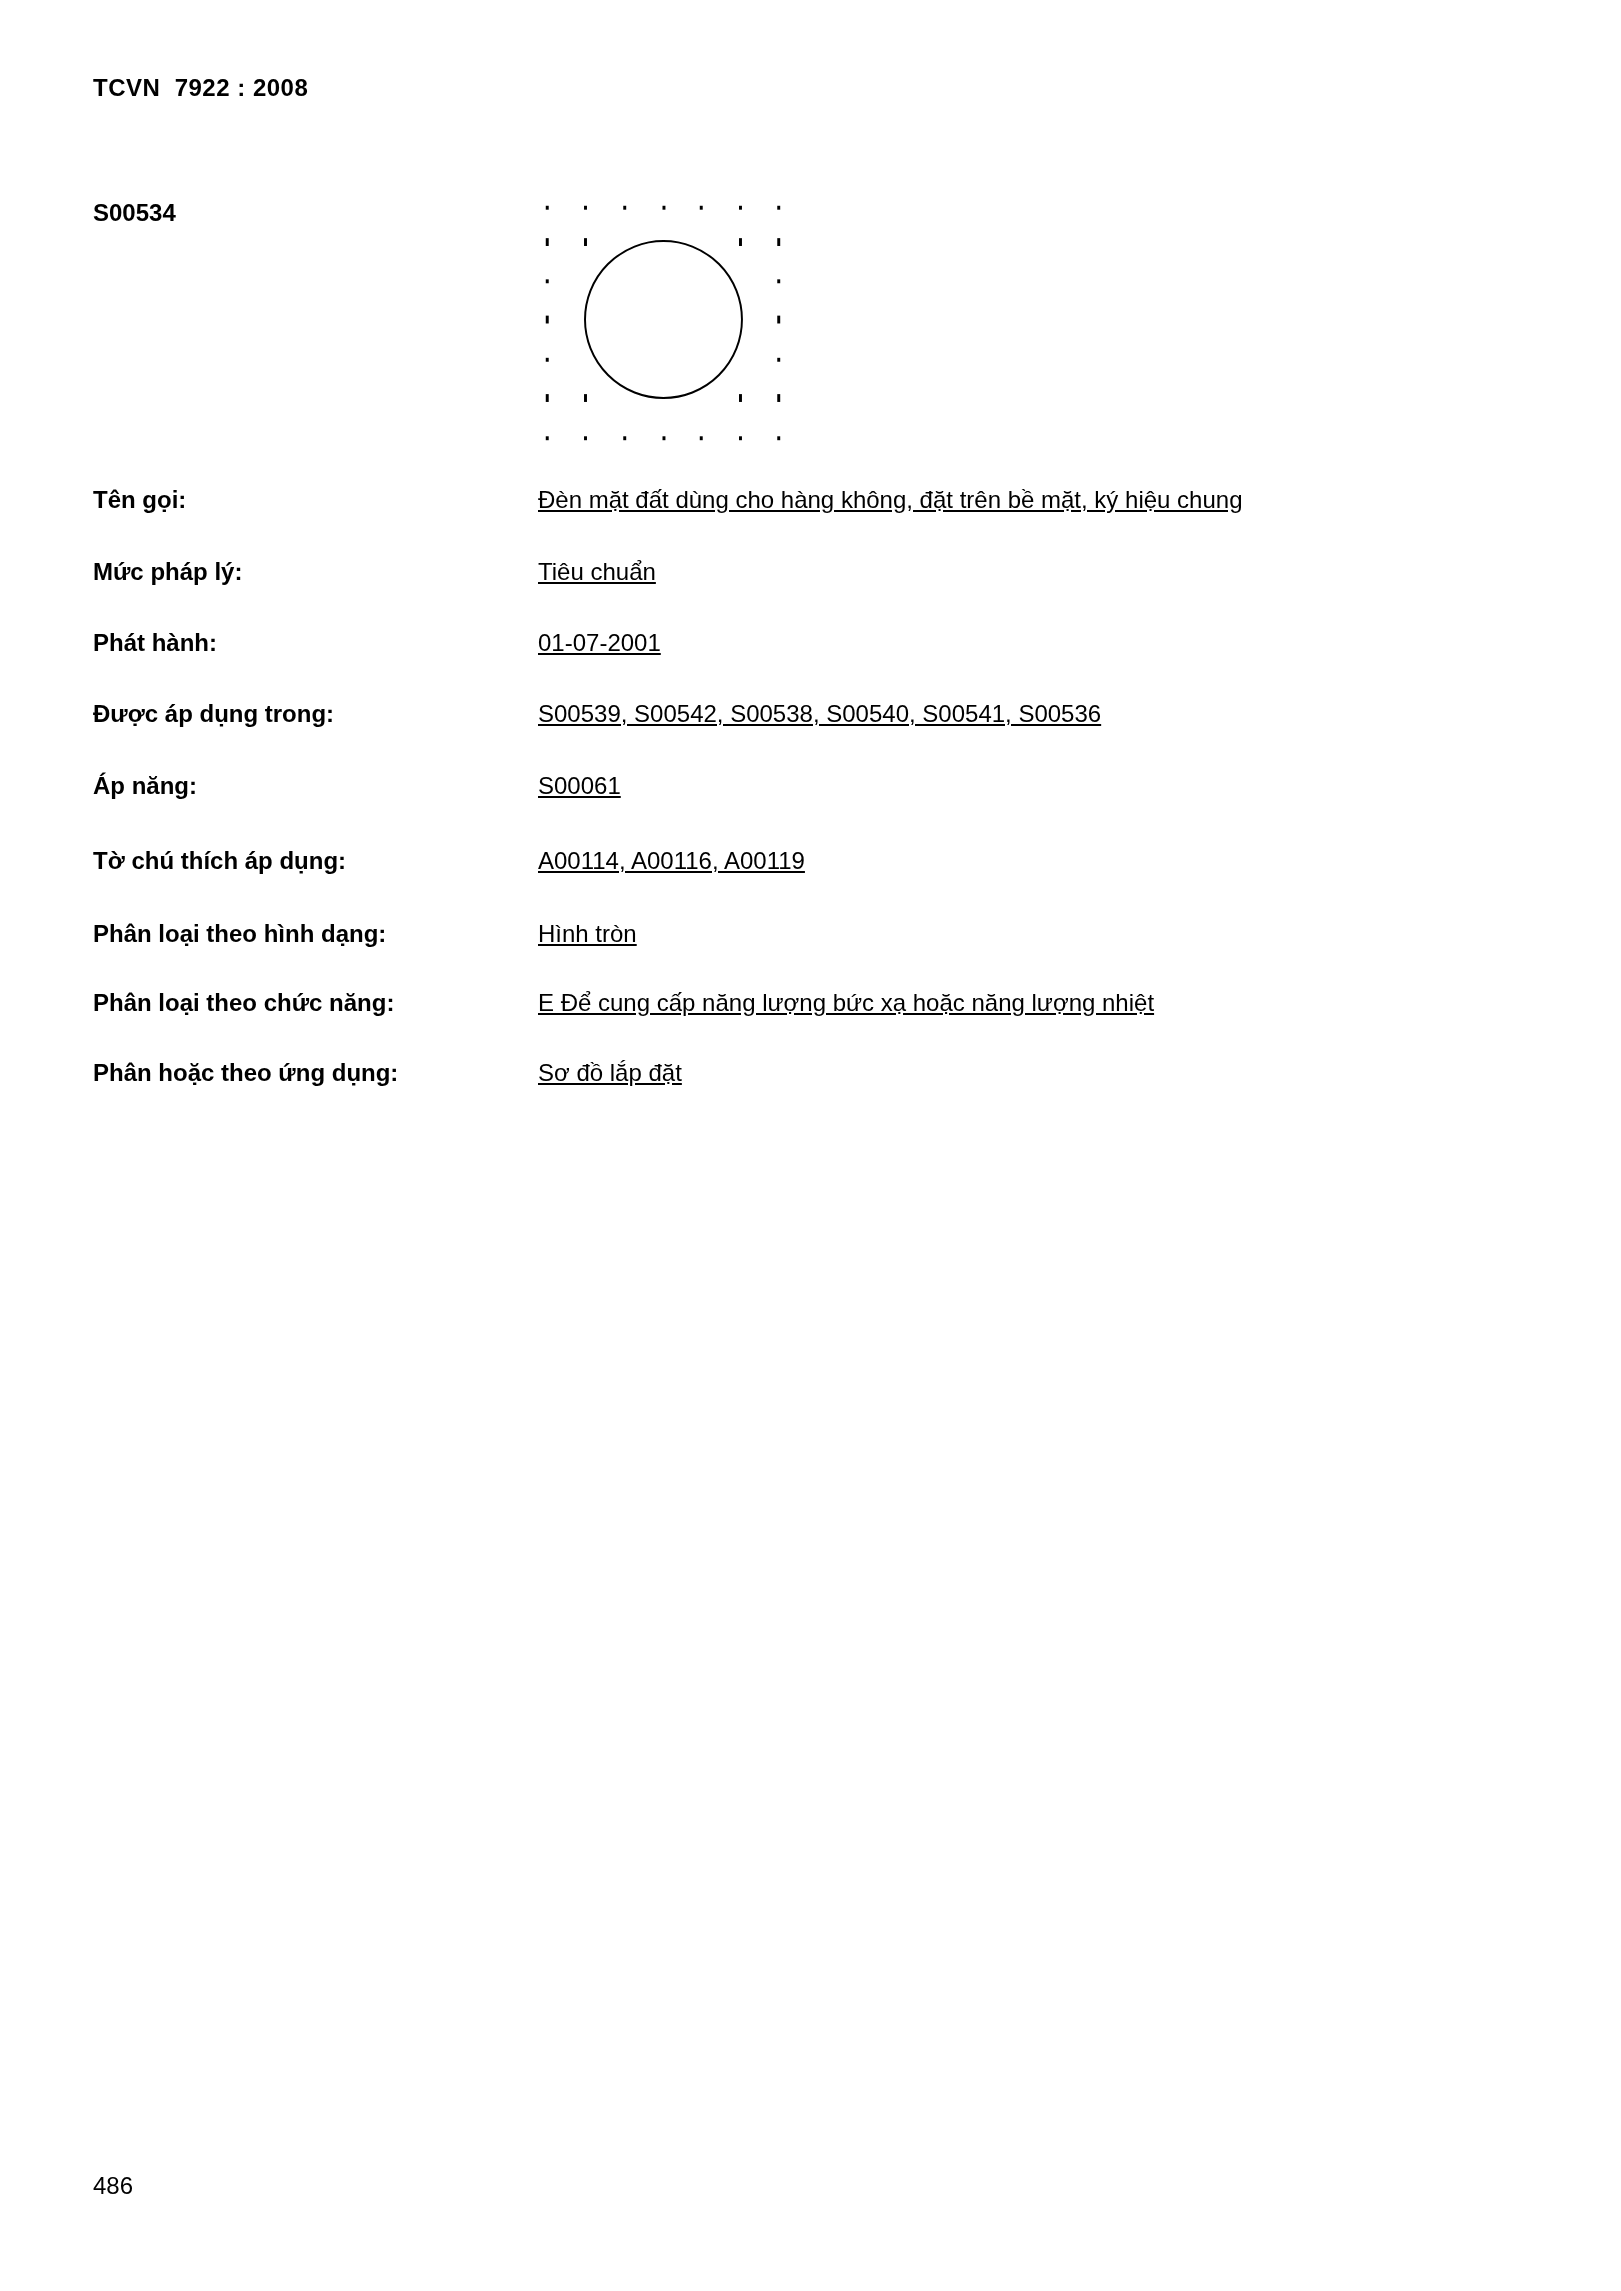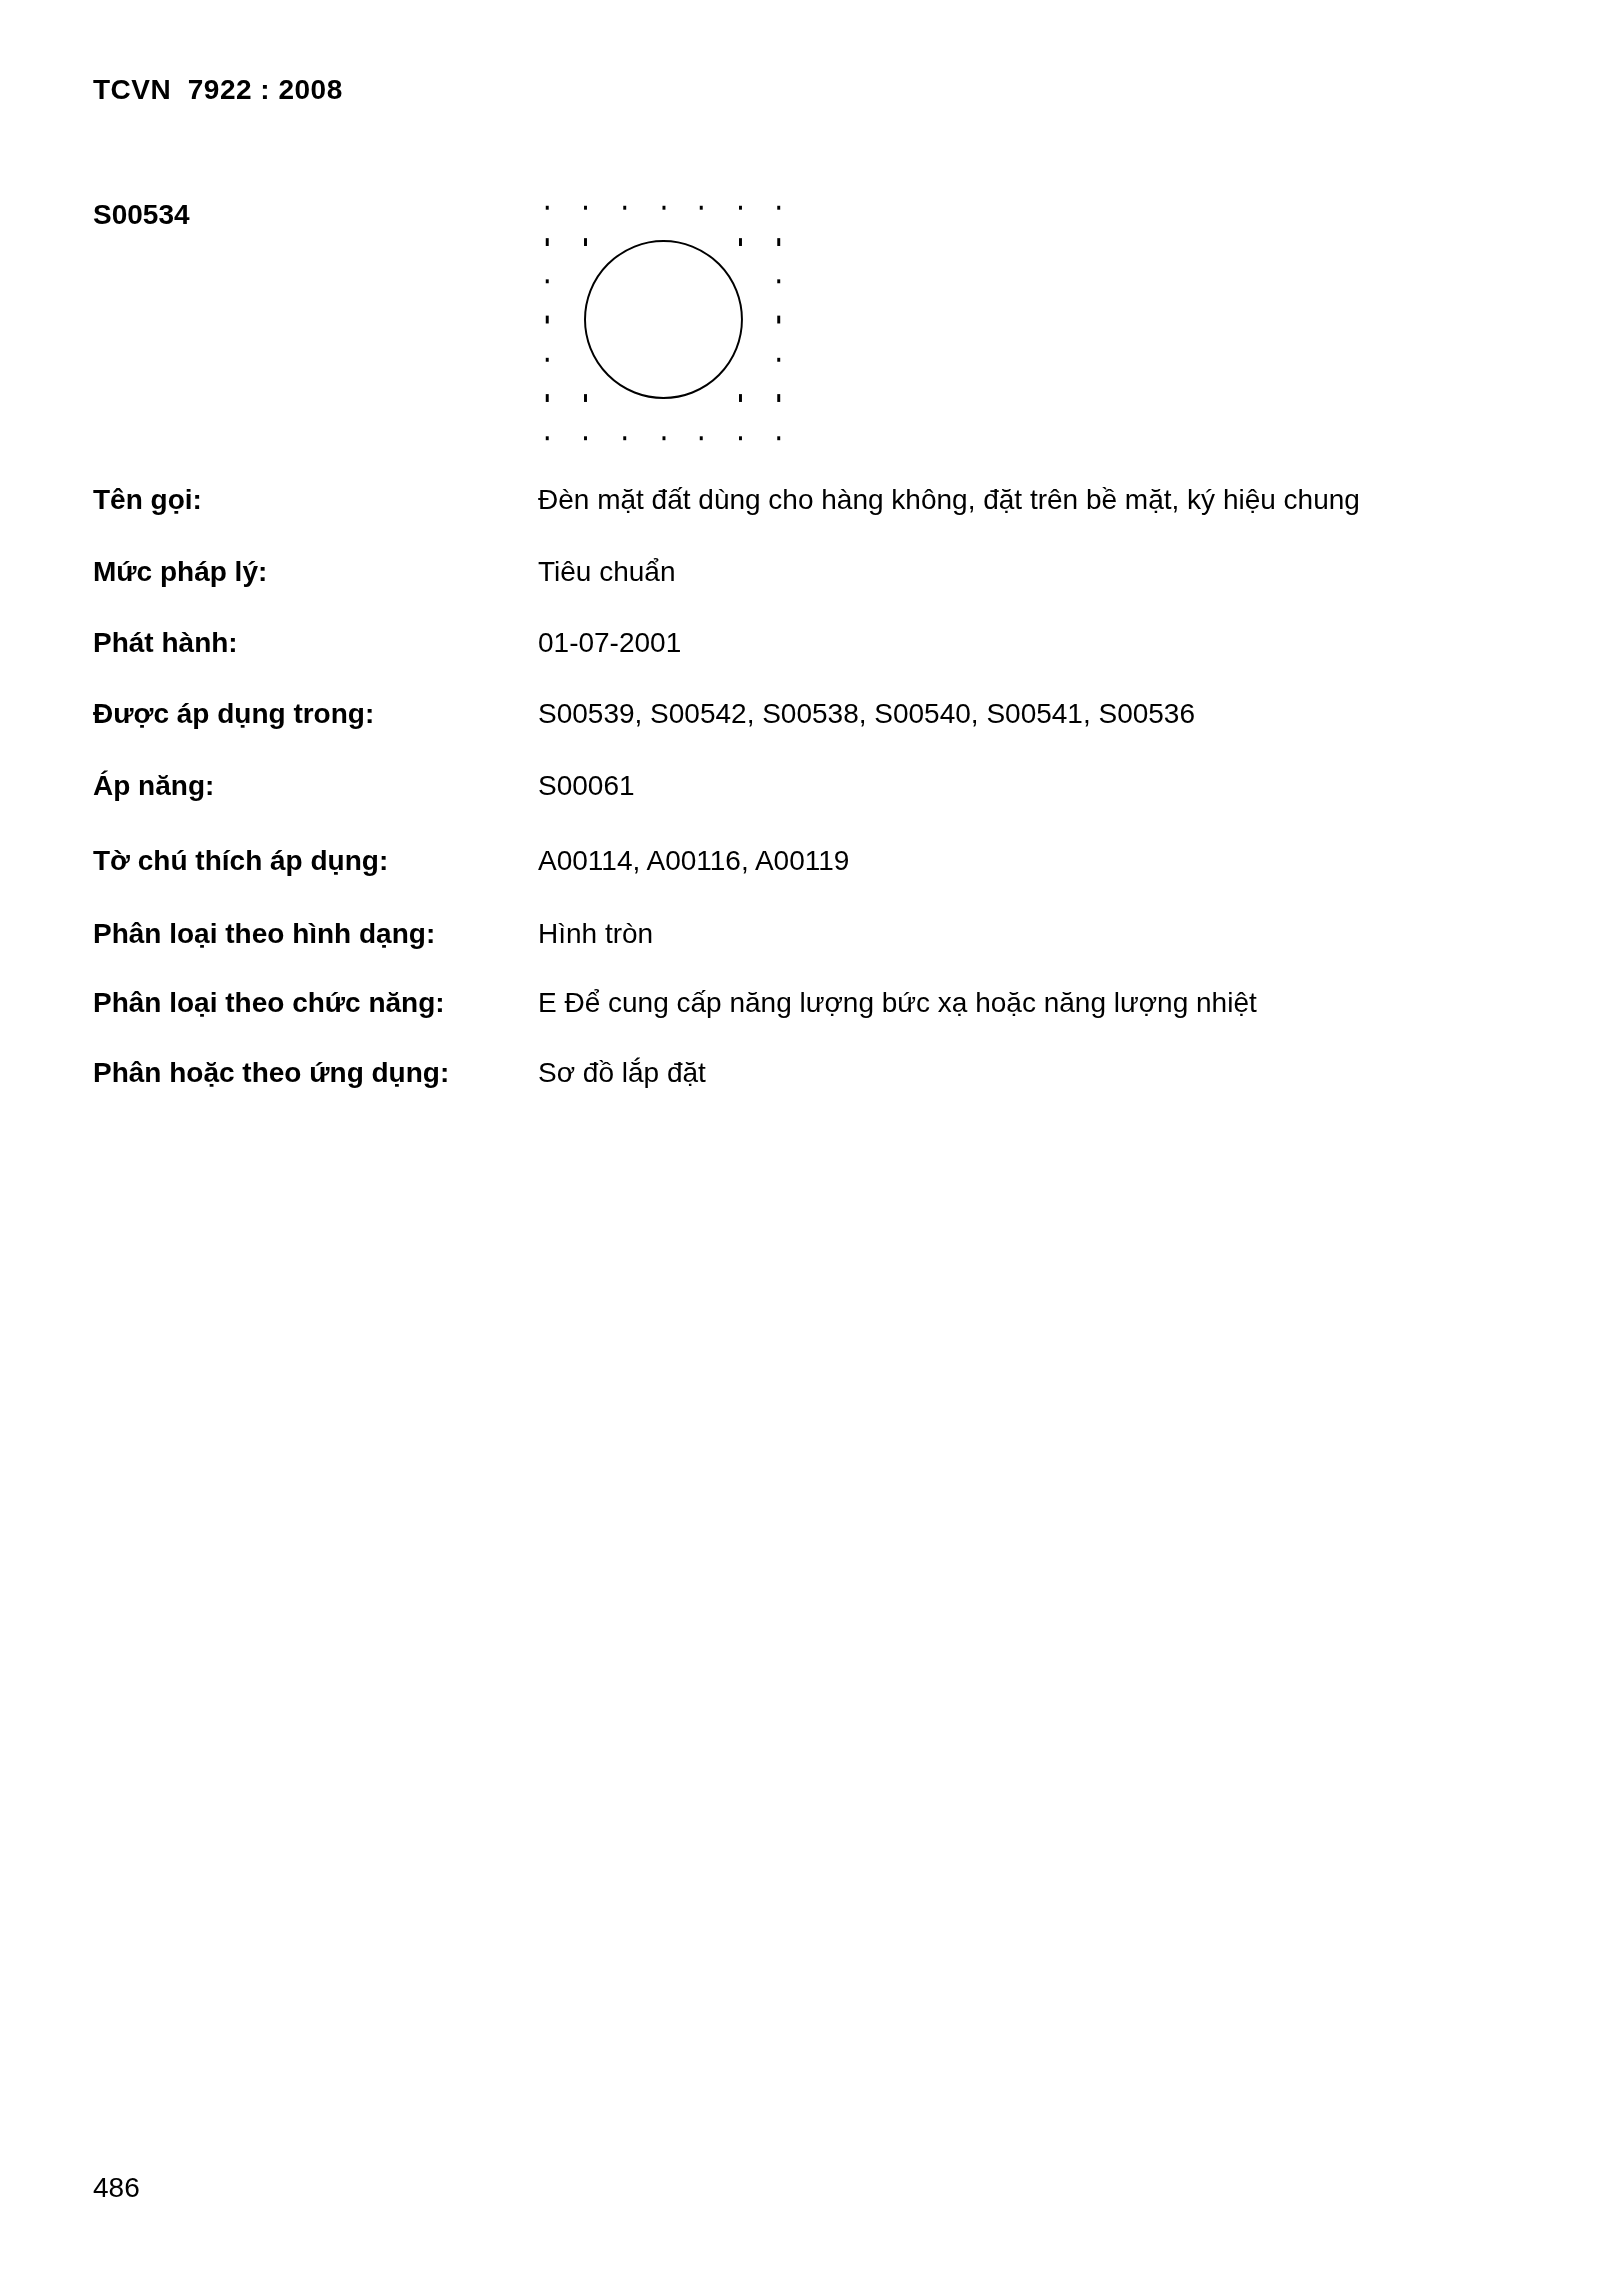--- a/index.html
+++ b/index.html
@@ -4,21 +4,21 @@
 <style>
   html, body { margin: 0; padding: 0; background: #e8e8e8; }
   .page {
     position: relative;
     width: 1621px;
     height: 2292px;
     margin: 0 auto;
     background: #ffffff;
     color: #000000;
     font-family: "Liberation Sans", sans-serif;
-    font-size: 28px;
+    font-size: 24px;
     overflow: hidden;
   }
   .doc-header {
     position: absolute;
     left: 93px;
     top: 74px;
     font-weight: bold;
     white-space: pre;
     letter-spacing: 0.5px;
   }
@@ -47,20 +47,21 @@
     position: absolute;
     left: 93px;
     font-weight: bold;
     white-space: nowrap;
     text-align: right;
   }
   .field-value {
     position: absolute;
     left: 538px;
     white-space: nowrap;
+    text-decoration: underline;
   }
   .page-number {
     position: absolute;
     left: 93px;
     top: 2172px;
   }
 </style>
 </head>
 <body>
 

